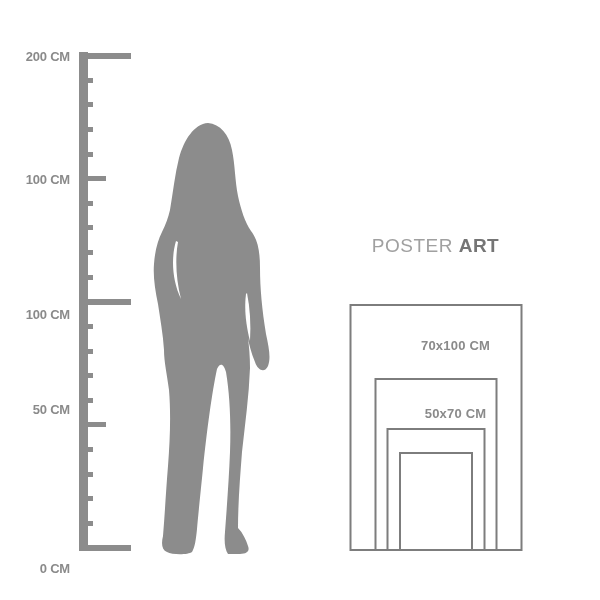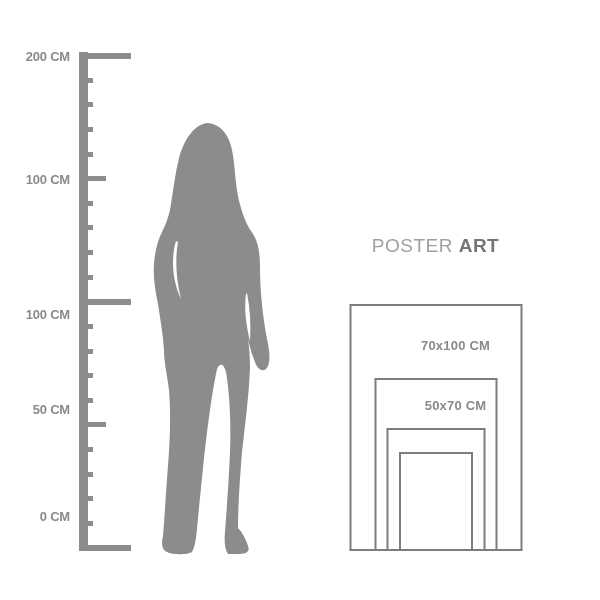--- a/index.html
+++ b/index.html
@@ -68,21 +68,21 @@
         <div class="tick short" style="top: 126.875px;"></div>
         <div class="tick short" style="top: 102.25px;"></div>
         <div class="tick short" style="top: 77.625px;"></div>
         <div class="tick long" style="top: 52.5px;"></div>
       </div>
     <div id="ruler-labels">
         <div class="ruler-label" style="top: 55.5px;">200 CM</div>
         <div class="ruler-label" style="top: 178.625px;">100 CM</div>
         <div class="ruler-label" style="top: 314px;">100 CM</div>
         <div class="ruler-label" style="top: 409px;">50 CM</div>
-        <div class="ruler-label" style="top: 516px; margin-left: 40px;">0 CM</div>
+        <div class="ruler-label" style="top: 568px; margin-left: 40px;">0 CM</div>
       </div>
   </div>
 
   <svg class="figure-svg" viewBox="0 0 600 600" aria-hidden="true">
     <path fill="var(--silhouette,#8c8c8c)" d="
       M 208 123
       C 220 124 229 134 232 150
       C 235 164 235 181 238 196
       C 241 210 245 222 251 231
       C 258 240 260 252 260 268
@@ -120,18 +120,18 @@
     <path fill="#ffffff" d="
       M 247 293 C 250 308 251 324 250 341 C 246 326 244 308 246 294 Z"></path>
   </svg>
 
   <div class="poster-title"><span>POSTER</span> <span class="bold">ART</span></div>
 
   <div class="poster-stack" id="poster-stack">
       <div class="size-rect" style="width: 173px; height: 247px;"></div>
       <div class="size-label" style="top: 41.475px;">70x100 CM</div>
       <div class="size-rect" style="width: 123px; height: 173px;"></div>
-      <div class="size-label" style="top: 101px; text-align: center;">50x70 CM</div>
+      <div class="size-label" style="top: 109px; text-align: center;">50x70 CM</div>
       <div class="size-rect" style="width: 99px; height: 123px;"></div>
       <div class="size-rect" style="width: 74px; height: 99px;"></div>
     </div>
 
 </div>
 
 </body></html>

